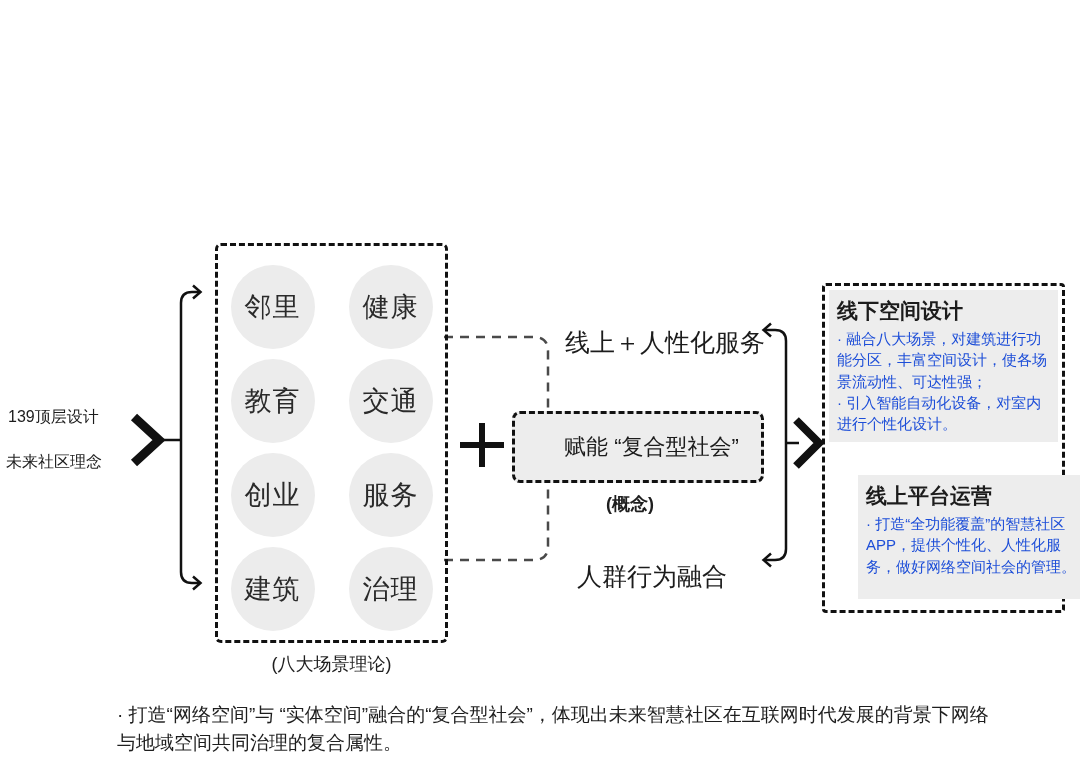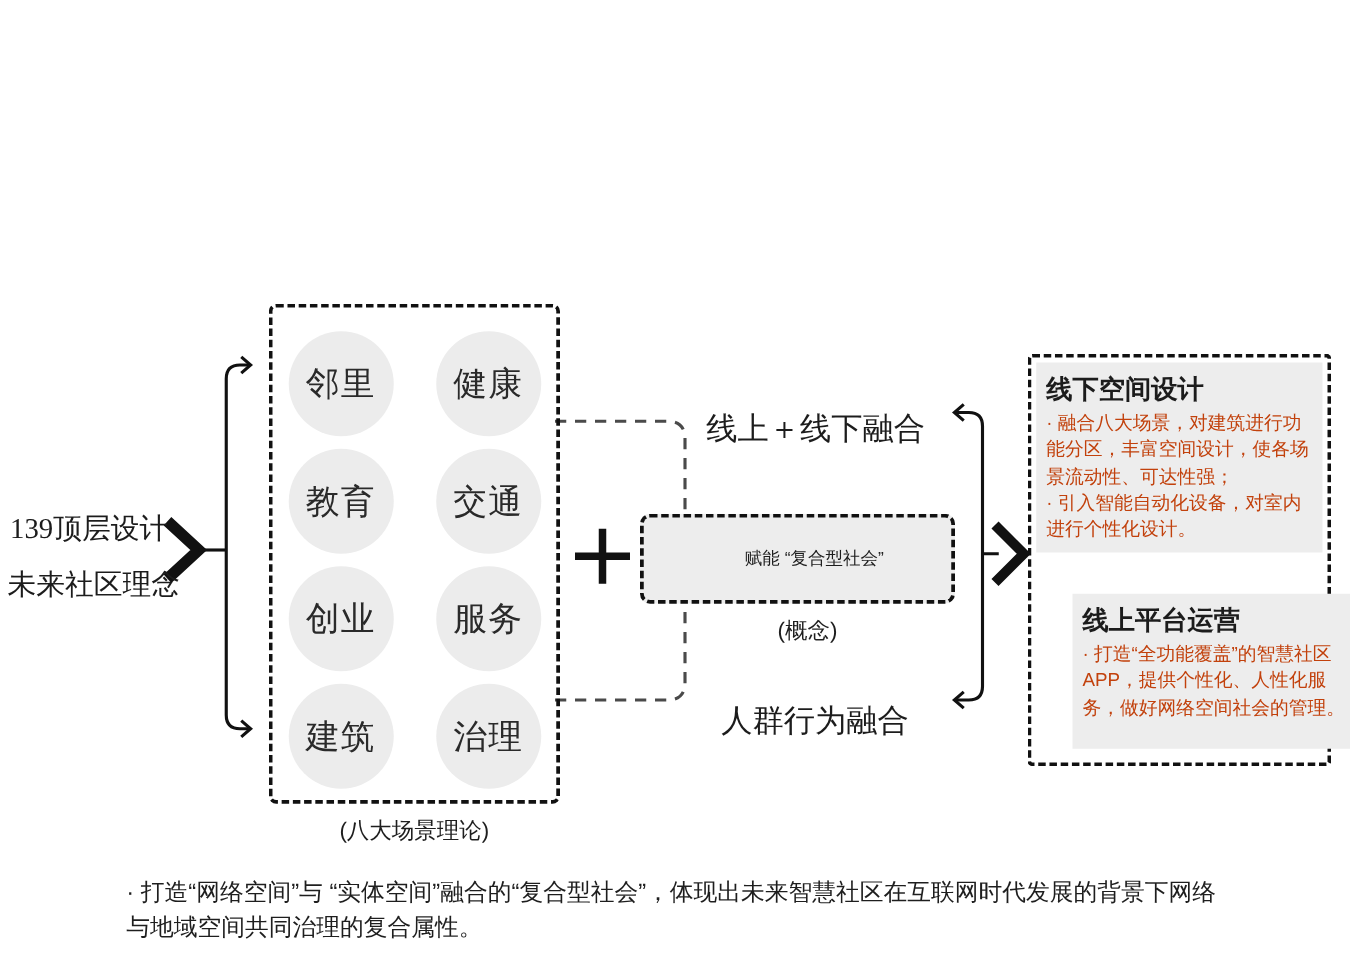--- a/index.html
+++ b/index.html
@@ -10,58 +10,58 @@
   }
   .abs{position:absolute;}
   .svg-layer{position:absolute;left:0;top:0;width:1080px;height:764px;pointer-events:none;}
 
   .title-box{
     left:333px;top:143px;width:472px;height:54px;background:#ededed;
     display:flex;align-items:center;justify-content:center;
     font-size:27px;font-weight:700;letter-spacing:1px;color:#1c1c1c;
   }
 
-  .left-line{font-size:23px;font-weight:500;color:#1c1c1c;white-space:nowrap;font-family:Liberation Serif, serif;}
+  .left-line{font-size:16px;font-weight:500;color:#1c1c1c;white-space:nowrap;}
 
   .scene-box{
     left:215px;top:243px;width:233px;height:400px;
     border:3px dashed #111;border-radius:6px;box-sizing:border-box;
     display:grid;grid-template-columns:84px 84px;grid-auto-rows:84px;
     column-gap:34px;row-gap:10px;justify-content:center;align-content:flex-start;
     padding-top:19px;
   }
   .scene-circle{
     width:84px;height:84px;border-radius:50%;background:#ececec;
     display:flex;align-items:center;justify-content:center;
     font-size:27px;color:#2a2a2a;letter-spacing:1px;
   }
 
   .caption{font-size:18px;color:#1e1e1e;text-align:center;}
 
   .concept-box{
     left:512px;top:411px;width:252px;height:72px;background:#ededed;
     border:3px dashed #111;border-radius:8px;box-sizing:border-box;
     display:flex;align-items:center;justify-content:center;
-    font-size:14px;font-weight:500;color:#1c1c1c;white-space:nowrap;padding-left:27px;
+    font-size:22px;font-weight:500;color:#1c1c1c;white-space:nowrap;padding-left:27px;
   }
 
   .flow-label{font-size:25px;font-weight:500;color:#1c1c1c;white-space:nowrap;}
 
   .goal-box{
     left:822px;top:283px;width:243px;height:330px;
     border:3px dashed #111;border-radius:4px;box-sizing:border-box;
   }
   .goal-section{
     position:absolute;left:4px;width:229px;background:#ededed;
     padding:5px 8px 8px 8px;box-sizing:border-box;
   }
   .goal-heading{font-size:21px;font-weight:600;color:#1c1c1c;margin:2px 0 3px 0;}
-  .goal-bullet{font-size:15px;line-height:1.42;color:#c2410c;margin:0;}
+  .goal-bullet{font-size:15px;line-height:1.42;color:#1d4ed8;margin:0;}
 
-  .footnote{left:101px;top:701px;width:930px;font-size:19px;line-height:28px;color:#1e1e1e;}
+  .footnote{left:117px;top:701px;width:930px;font-size:19px;line-height:28px;color:#1e1e1e;}
 </style>
 </head>
 <body>
 
 <div class="canvas">
 
   <svg class="svg-layer" viewBox="0 0 1080 764">
 
     <g>
       <path d="M134,417 L159,440 L134,463" fill="none" stroke="#111" stroke-width="9"></path>
@@ -107,23 +107,23 @@
     <div class="scene-circle">教育</div>
     <div class="scene-circle">交通</div>
     <div class="scene-circle">创业</div>
     <div class="scene-circle">服务</div>
     <div class="scene-circle">建筑</div>
     <div class="scene-circle">治理</div>
   </div>
   <div class="abs caption" style="left:215px;top:652px;width:233px;">(八大场景理论)</div>
 
   <div class="abs concept-box">赋能 “复合型社会”</div>
-  <div class="abs caption" style="left:520px;top:492px;width:252px;">(概念)</div>
+  <div class="abs caption" style="left:504px;top:492px;width:252px;font-weight:bold;">(概念)</div>
 
-  <div class="abs flow-label" style="left:565px;top:326px;">线上＋线下融合</div>
+  <div class="abs flow-label" style="left:565px;top:326px;">线上＋人性化服务</div>
   <div class="abs flow-label" style="left:577px;top:560px;">人群行为融合</div>
 
   <div class="abs goal-box">
     <div class="goal-section" style="top:4px;min-height:144px;">
       <div class="goal-heading">线下空间设计</div>
       <p class="goal-bullet">· 融合八大场景，对建筑进行功能分区，丰富空间设计，使各场景流动性、可达性强；</p>
       <p class="goal-bullet">· 引入智能自动化设备，对室内进行个性化设计。</p>
     </div>
     <div class="goal-section" style="top:189px;min-height:124px;margin-left:29px;">
       <div class="goal-heading">线上平台运营</div>

